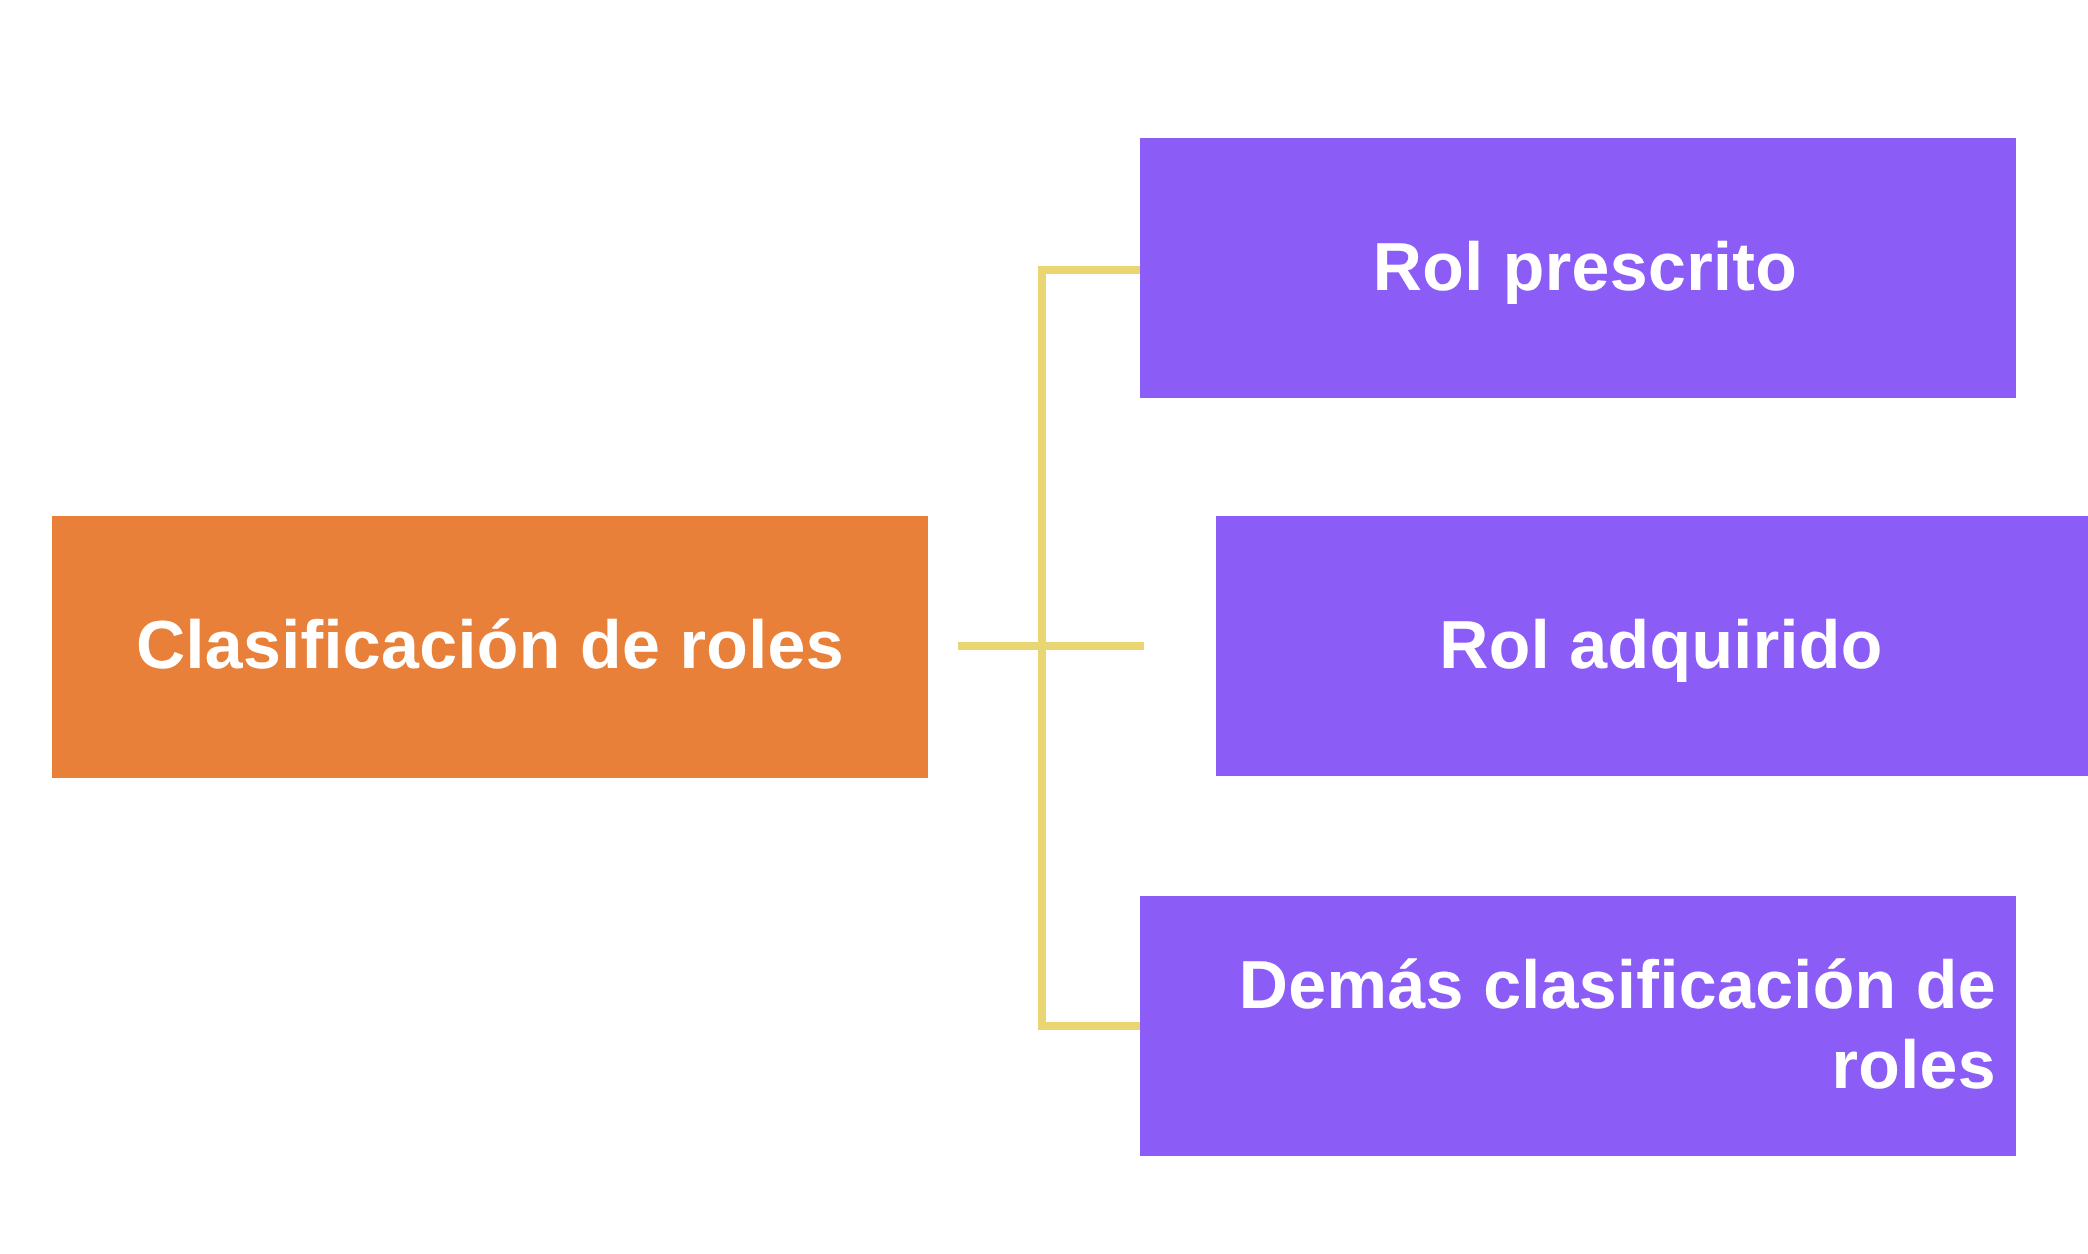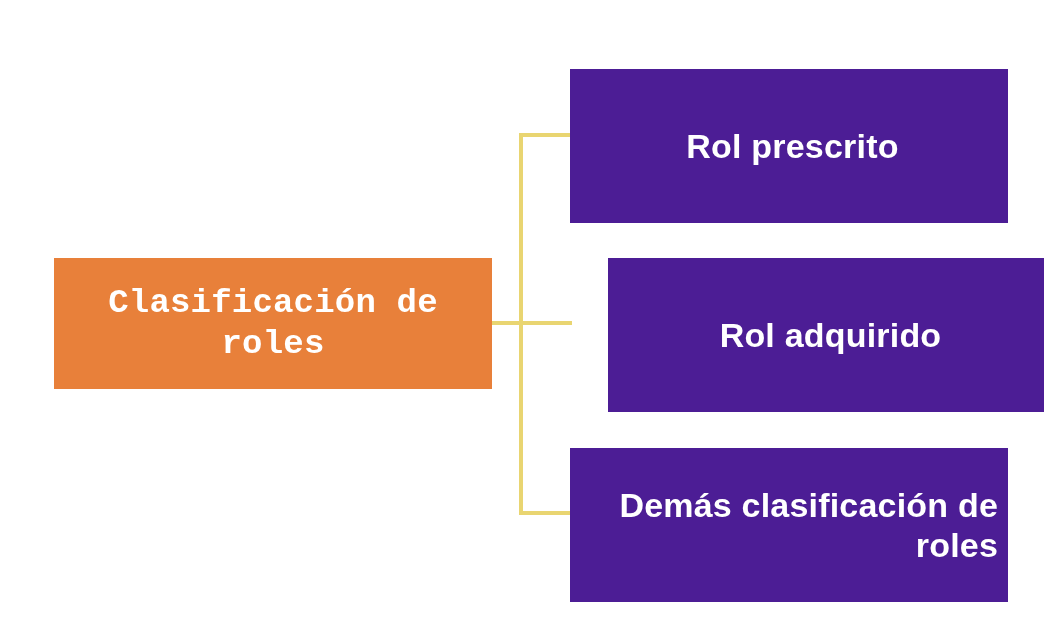--- a/index.html
+++ b/index.html
@@ -29,34 +29,33 @@
     box-sizing: border-box;
     color: #ffffff;
     font-weight: bold;
     line-height: 1.18;
     letter-spacing: 0.2px;
     padding: 4px 10px;
     user-select: none;
   }
 
   .node-root {
-    left: 54px;
+    left: 26px;
     top: 258px;
     width: 438px;
     height: 131px;
     background: #E8803A;
     font-size: 34px;
-    font-family: Liberation Mono, monospace;
   }
 
   .node-child {
     left: 570px;
     width: 438px;
-    height: 154px;
-    background: #4c1d95;
+    height: 130px;
+    background: #8b5cf6;
     font-size: 34px;
     padding-left: 17px;
   }
 
   .node-child-1 { top: 69px; }
   .node-child-2 { top: 258px; margin-left: 38px; }
   .node-child-3 { top: 448px; text-align: right; }
 
   .node-label {
     display: block;

